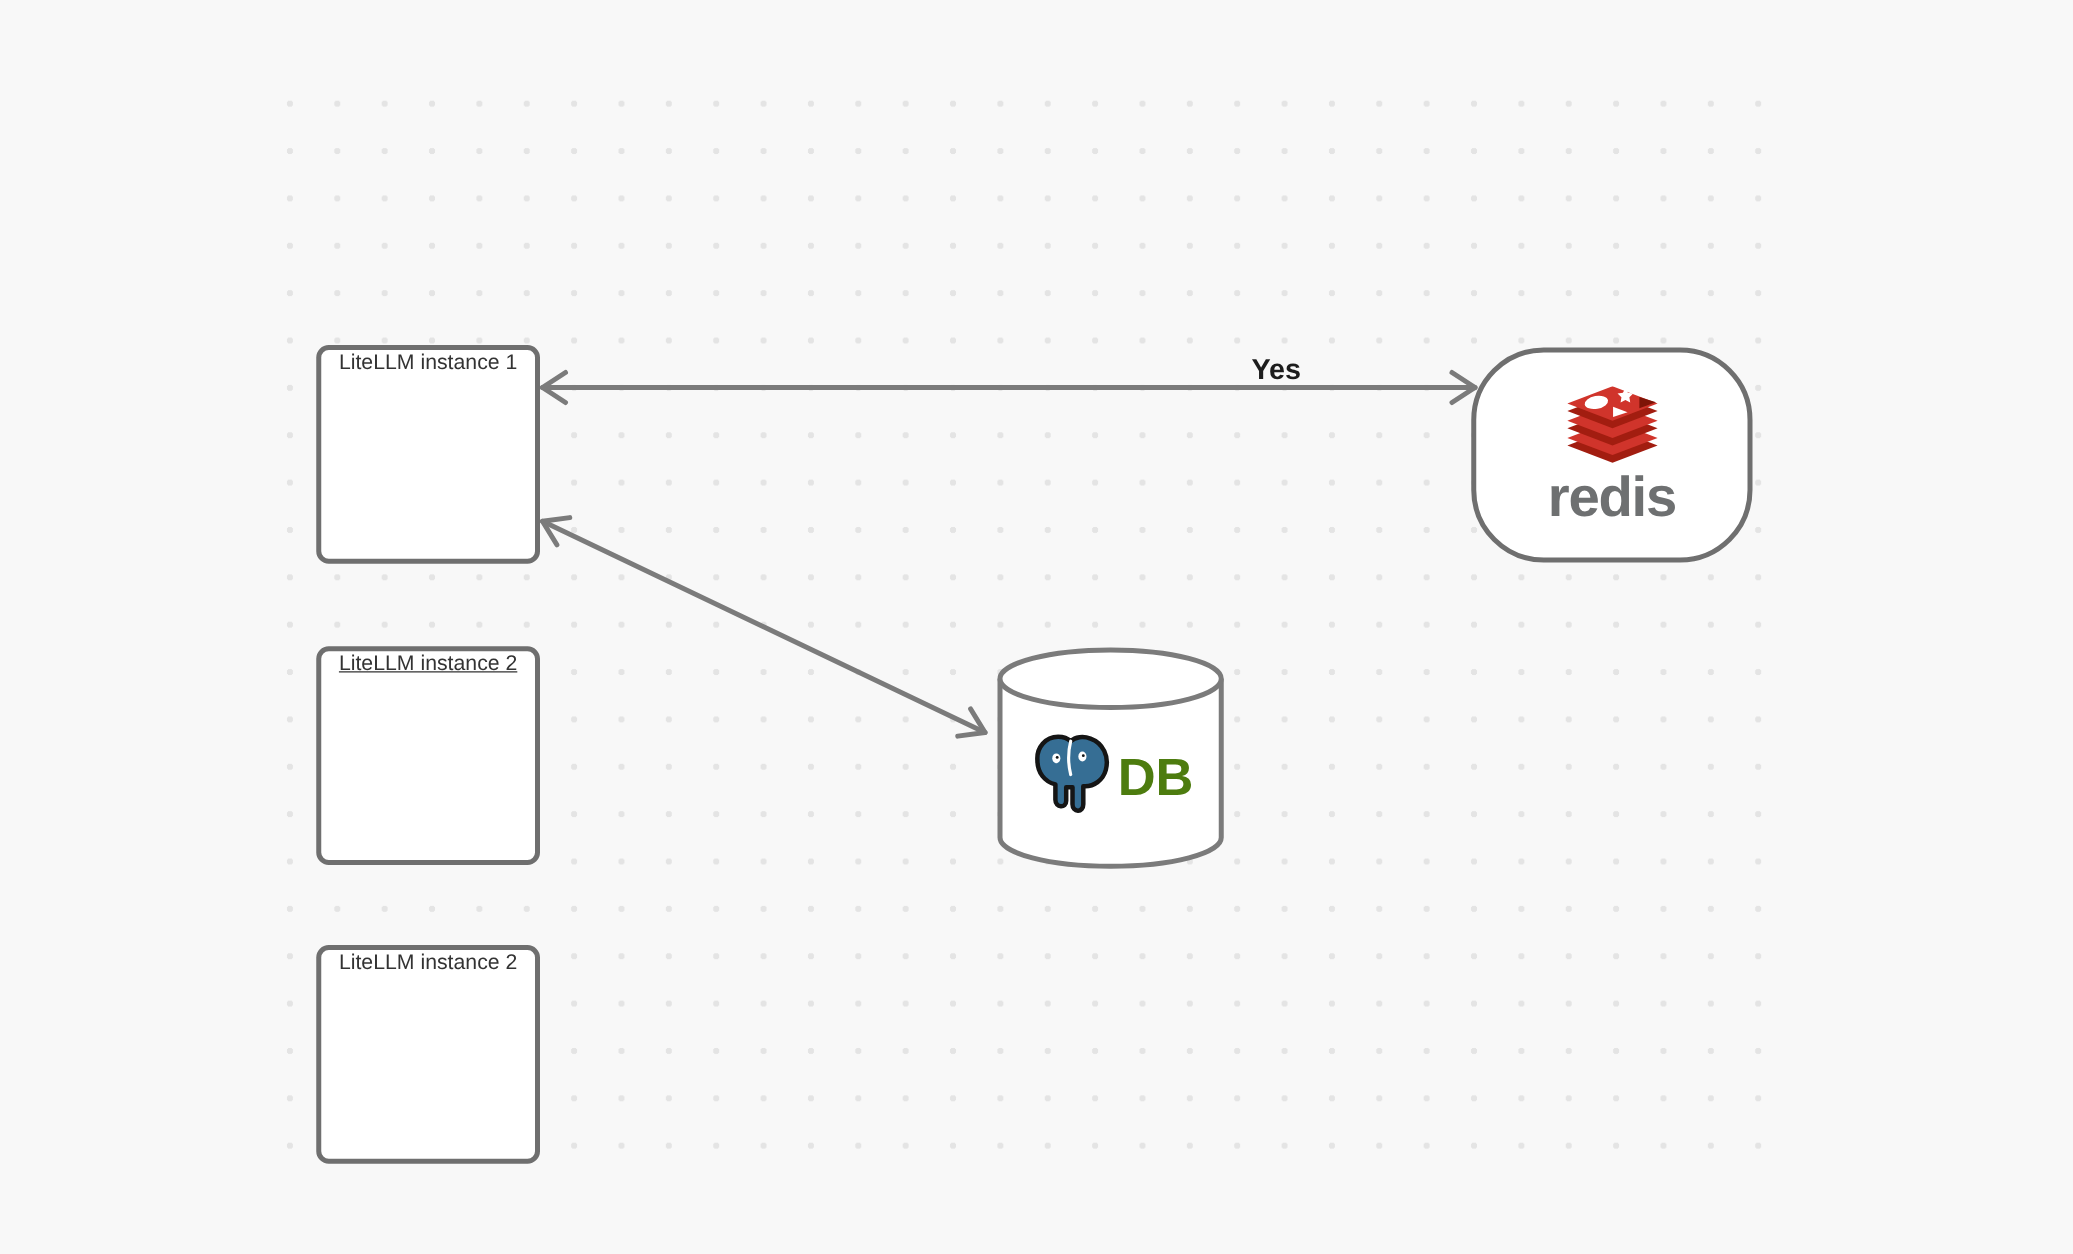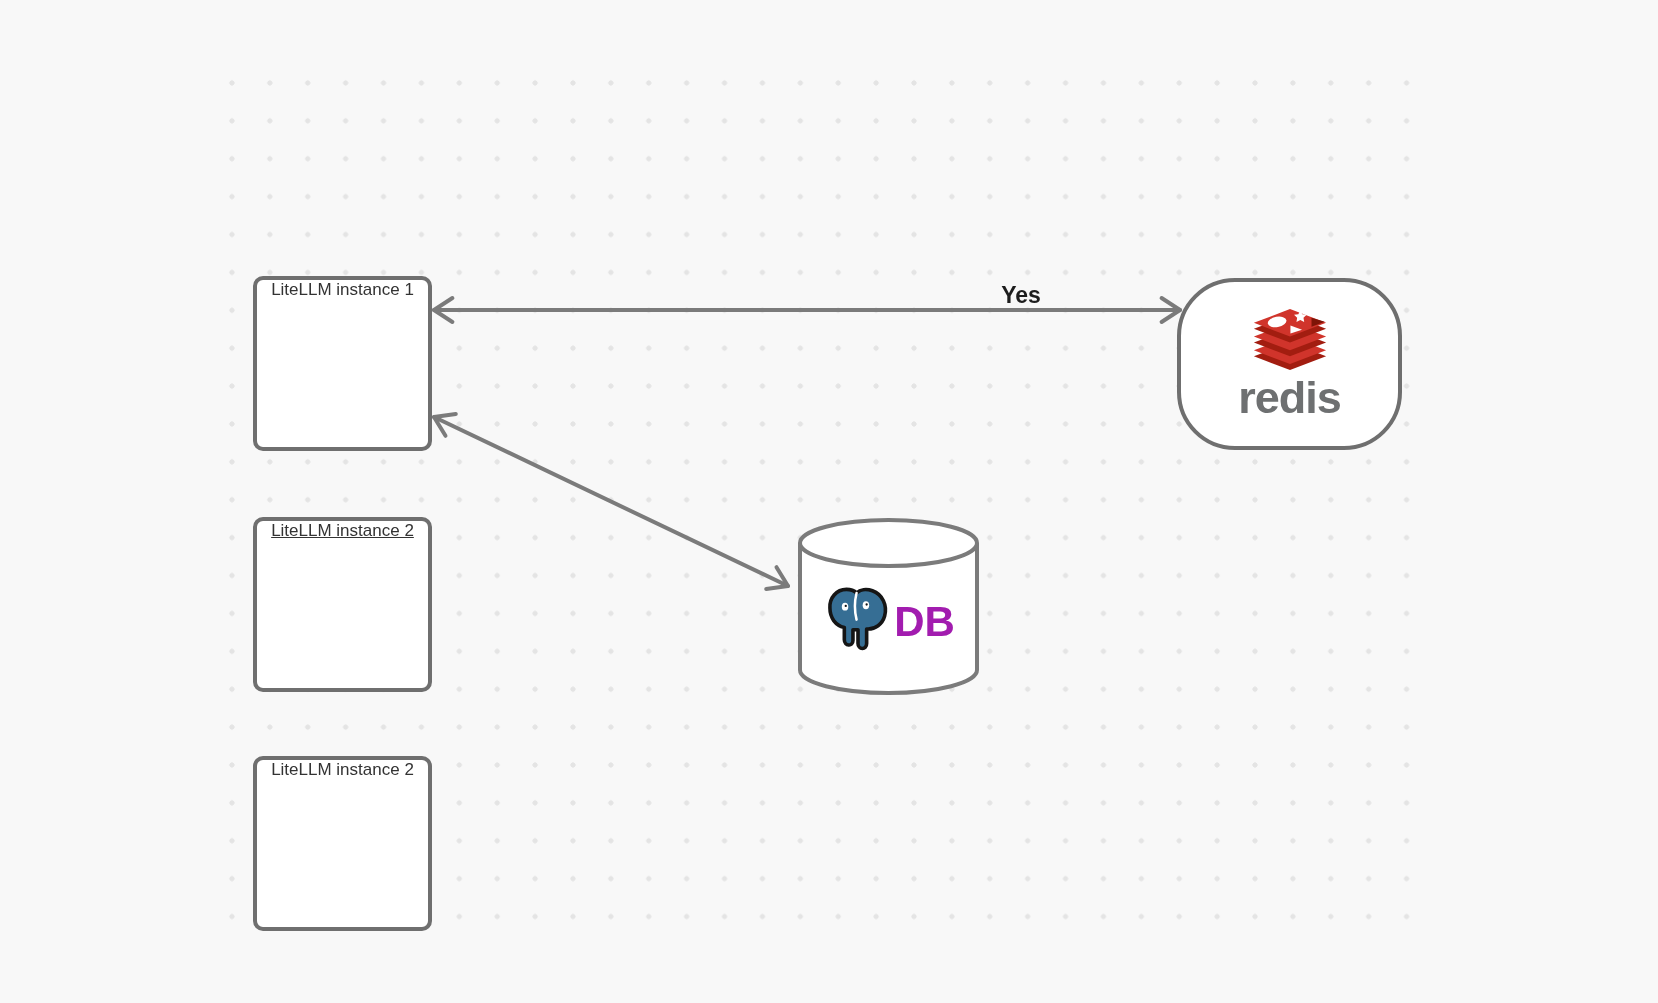--- a/index.html
+++ b/index.html
@@ -30,21 +30,21 @@
     align-items:center;justify-content:center;
   }
   .redis-wordmark{
     font-size:45px;font-weight:700;color:#6e7071;letter-spacing:-1px;
     line-height:1;margin-top:4px;
   }
   .db-label{
     position:absolute;left:800px;top:572px;width:177px;height:100px;
     display:flex;align-items:center;justify-content:center;
   }
-  .db-text{font-size:42px;font-weight:600;color:#a21caf;line-height:1;}
+  .db-text{font-size:42px;font-weight:600;color:#4d7c0f;line-height:1;}
   .edge-label{
     position:absolute;transform:translateX(-50%);
     font-size:23px;font-weight:700;color:#1d1d1d;white-space:pre;line-height:1.1;
   }
   .el-1{left:734px;top:283px;}
   .el-yes{left:983px;top:283px;margin-left:38px;}
   .el-2{left:874px;top:459px;}
 </style>
 </head>
 <body>

